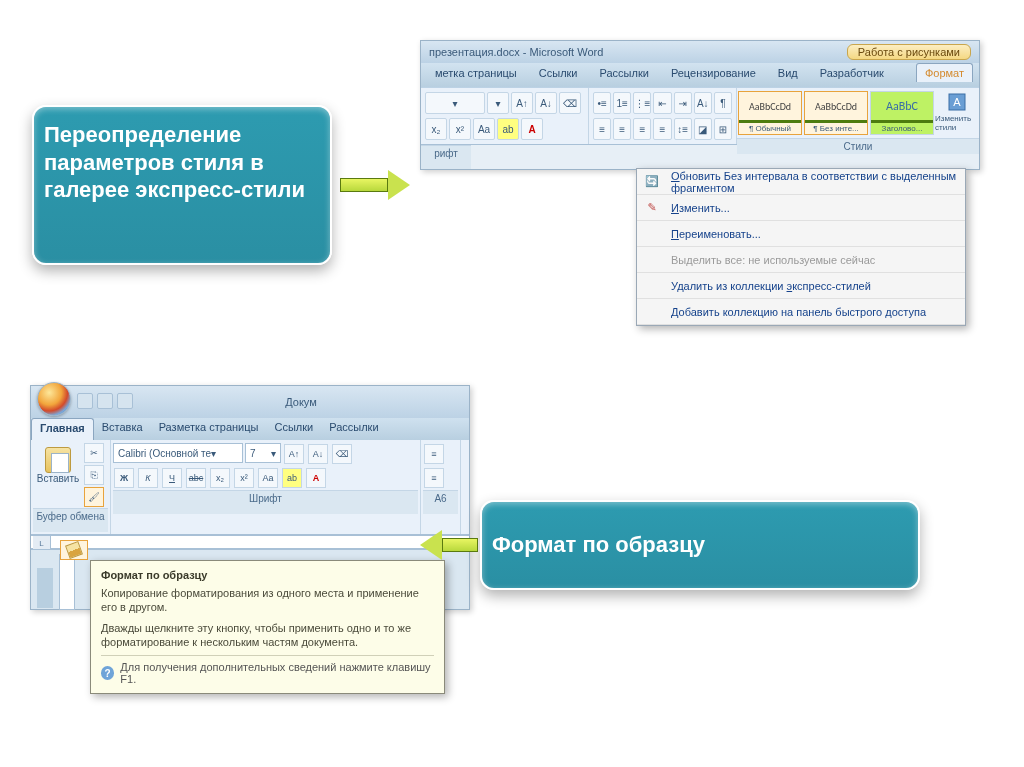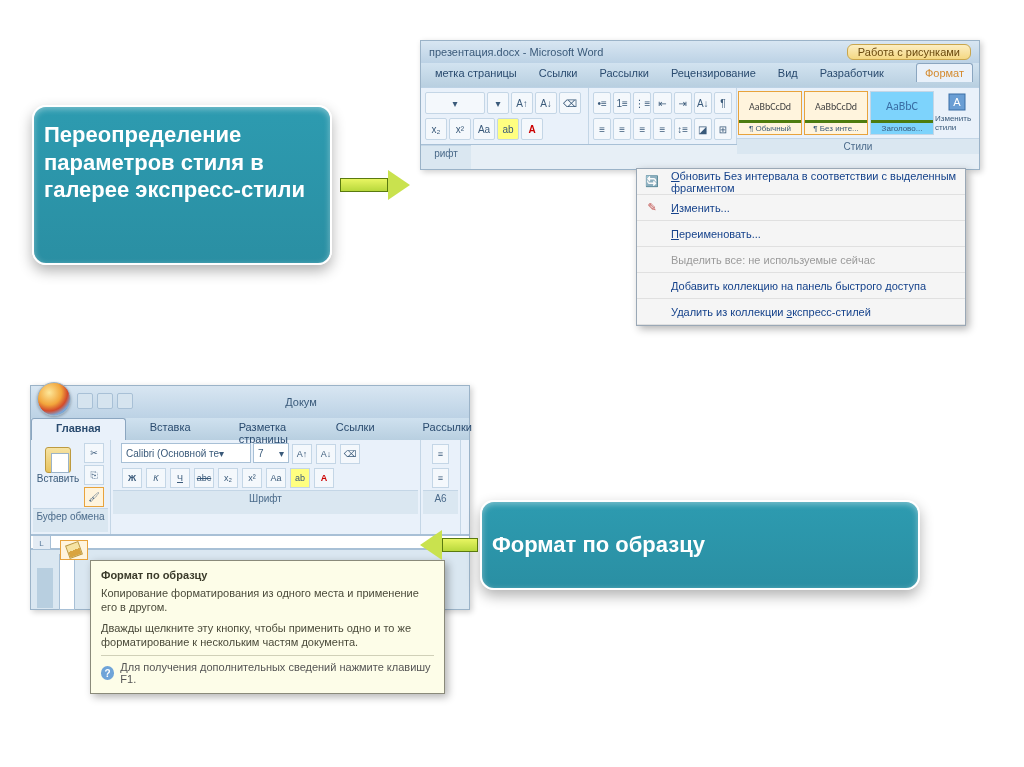--- a/index.html
+++ b/index.html
@@ -27,21 +27,21 @@
   .title-center { color:#3a5a7a; }
   .title-pill { background: linear-gradient(to bottom, #fceec2, #f5d883); border: 1px solid #c9a64d; border-radius: 6px; padding: 1px 10px; font-size: 11px; color:#6b4a0e; }
   .tabs-row { background: linear-gradient(to bottom, #d2e3f0, #b8cfe0); height: 24px; display:flex; gap:6px; padding: 5px 6px; align-items:flex-end; font-size: 11px; }
   .tabs-row .tab { padding: 3px 8px; color:#2a4b6f; cursor:default; }
   .tabs-row .tab.active { background:#e9f1fa; border: 1px solid #8ba6c0; border-bottom:none; border-radius:3px 3px 0 0; color: #d48a2e; }
   .ribbon-top { background: #e9f1fa; height: 58px; border-top:1px solid #bcd2e5; border-bottom:1px solid #a8c0d6; display:flex; }
   .ribbon-group { border-right:1px solid #c4d6e6; padding: 2px 4px; display:flex; flex-direction:column; }
   .btn-row { display:flex; gap:2px; align-items:center; height:26px; }
   .rb { width:22px; height:22px; background:#f4f8fc; border:1px solid #c4d6e6; border-radius:2px; display:flex; align-items:center; justify-content:center; font-size:10px; color:#3a5a7a; }
   .group-label-bot { text-align:center; font-size:10px; color:#4a6a8a; background:#dae7f1; height:24px; line-height:16px; border-top:1px solid #c4d6e6;}
-  .style-card { width:64px; height:44px; background:#7dd3fc; border:1px solid #c4d6e6; margin:3px 1px; display:flex; flex-direction:column; font-size:9px; }
+  .style-card { width:64px; height:44px; background:#bef264; border:1px solid #c4d6e6; margin:3px 1px; display:flex; flex-direction:column; font-size:9px; }
   .style-card.sel { border:1px solid #e8a33c; background:#fff4dd; }
   .style-card .prev { flex:1; display:flex; align-items:center; justify-content:center; font-size:10px; color:#444; font-family: Calibri, sans-serif; }
   .style-card .nm { text-align:center; font-size:8px; padding:1px 0; color:#3a5a7a; border-top:3px solid #4d7c0f; white-space:nowrap; overflow:hidden; }
   .big-btn { width:44px; height:48px; display:flex; flex-direction:column; align-items:center; justify-content:center; font-size:8px; color:#3a5a7a; gap:2px; }
   .styles-label { background:#dae7f1; font-size:10px; color:#4a6a8a; text-align:center; height:16px; line-height:16px; border-top:1px solid #c4d6e6; }
 
   
   .ctx-menu { position:absolute; left:636px; top:168px; width:330px; background:#f5f5f5; border:1px solid #9aa8b6; box-shadow: 3px 3px 8px rgba(0,0,0,.3); font-size:11px; }
   .ctx-menu .it { height:26px; display:flex; align-items:center; padding-left:34px; color:#15428b; border-bottom:1px solid #e0e0e0; position:relative; }
   .ctx-menu .it.disabled { color:#9a9a9a; }
@@ -49,30 +49,30 @@
   .ctx-menu .it .ul { text-decoration: underline; }
 
   
   .word-bot { position:absolute; left:30px; top:385px; width:440px; background:#e7eff6; border:1px solid #9bb3c8; font-size:11px; box-shadow: 2px 2px 6px rgba(0,0,0,.2); }
   .wb-title { background: linear-gradient(to bottom,#d8e6f2,#bcd2e5); height:32px; display:flex; align-items:flex-end; }
   .office-btn { width:34px; height:34px; border-radius:50%; background: radial-gradient(circle at 35% 30%, #fde79a, #f2a63c 40%, #d34a2b 60%, #7aa7d9 75%, #3c7abf); border:1px solid #9bb3c8; margin:2px 6px; box-shadow: 0 1px 3px rgba(0,0,0,.3); }
   .qat { display:flex; gap:4px; align-items:center; height:22px; margin-bottom:6px; }
   .qat .q { width:16px; height:16px; border:1px solid #a8c0d6; background:#d6e4ef; border-radius:2px; }
   .wb-docname { flex:1; text-align:center; font-size:11px; color:#3a5a7a; align-self:center; }
   .wb-tabs { background: linear-gradient(to bottom,#cfe1ef,#b8cfe0); height:22px; display:flex; font-size:11px; }
-  .wb-tabs .tab { padding:3px 24px; color:#2a4b6f; }
+  .wb-tabs .tab { padding:3px 8px; color:#2a4b6f;text-align:center; }
   .wb-tabs .tab.active { background:#e9f1fa; border:1px solid #8ba6c0; border-bottom:none; border-radius:3px 3px 0 0; color:#2a4b6f; font-weight:bold; }
   .wb-ribbon { background:#e9f1fa; display:flex; border-bottom:1px solid #a8c0d6; }
   .wb-group { border-right:1px solid #c4d6e6; padding:2px; display:flex; flex-direction:column; }
   .paste-btn { width:50px; height:46px; display:flex; flex-direction:column; align-items:center; justify-content:center; font-size:10px; color:#3a5a7a; }
   .paste-icn { width:26px; height:26px; background:linear-gradient(to bottom,#f6e3a3,#e8c35d); border:1px solid #bd9a40; border-radius:3px; position:relative; }
   .paste-icn::after { content:''; position:absolute; left:5px; top:5px; width:16px; height:18px; background:#fff; border:1px solid #9bb3c8; }
   .mini { width:20px; height:20px; background:#f4f8fc; border:1px solid #c4d6e6; margin:1px; display:flex; align-items:center; justify-content:center; font-size:9px; color:#3a5a7a; }
   .combo { height:20px; background:#fff; border:1px solid #a8c0d6; font-size:10px; padding:0 4px; display:flex; align-items:center; color:#3a5a7a; }
-  .fontgrp-row { display:flex; gap:2px; margin:1px 8px; }
+  .fontgrp-row { display:flex; gap:2px; margin:1px 0; }
 
   .tooltip { position:absolute; left:90px; top:560px; width:355px; background:#fdfde8; border:1px solid #8a8a7a; box-shadow:3px 3px 8px rgba(0,0,0,.3); font-size:11px; color:#4a4a3a; padding:8px 10px; }
   .tooltip .tt-title { font-weight:bold; margin-bottom:5px; color:#3a3a2a; }
   .tooltip .tt-body { margin-bottom:6px; line-height:1.3; }
   .tooltip .tt-help { display:flex; align-items:center; gap:6px; border-top:1px solid #d0d0b8; padding-top:5px; color:#555; }
   .tt-help .qicn { width:14px; height:14px; border-radius:50%; background:#6fa4d8; color:#fff; display:flex; align-items:center; justify-content:center; font-size:10px; font-weight:bold; }
 
   .ruler-area { background:#fff; height:14px; border-top:1px solid #a8c0d6; border-bottom:1px solid #a8c0d6; position:relative; }
   .ruler-btn { position:absolute; left:2px; top:0; width:18px; height:14px; background:#e4ecf4; border-right:1px solid #a8c0d6; font-size:8px; display:flex; align-items:center; justify-content:center; color:#5a7a9a; }
   .brush-hover { position:absolute; left:60px; top:540px; width:28px; height:20px; border:1px solid #e8a33c; background:#fff4dd; display:flex; align-items:center; justify-content:center; }
@@ -185,24 +185,24 @@
     <span class="icn" style="color:#c0504d">✎</span>
     <span><span class="ul">И</span>зменить...</span>
   </div>
   <div class="it">
     <span><span class="ul">П</span>ереименовать...</span>
   </div>
   <div class="it disabled">
     <span>Выделить все: не используемые сейчас</span>
   </div>
   <div class="it">
+    <span>Удалить из коллекции <span class="ul">э</span>кспресс-стилей</span>
+  </div>
+  <div class="it">
     <span><span class="ul">Д</span>обавить коллекцию на панель быстрого доступа</span>
-  </div>
-  <div class="it">
-    <span>Удалить из коллекции <span class="ul">э</span>кспресс-стилей</span>
   </div>
 </div>
 
 <div class="word-bot">
   <div class="wb-title">
     <div class="office-btn"></div>
     <div class="qat">
       <div class="q"></div>
       <div class="q"></div>
       <div class="q"></div>

